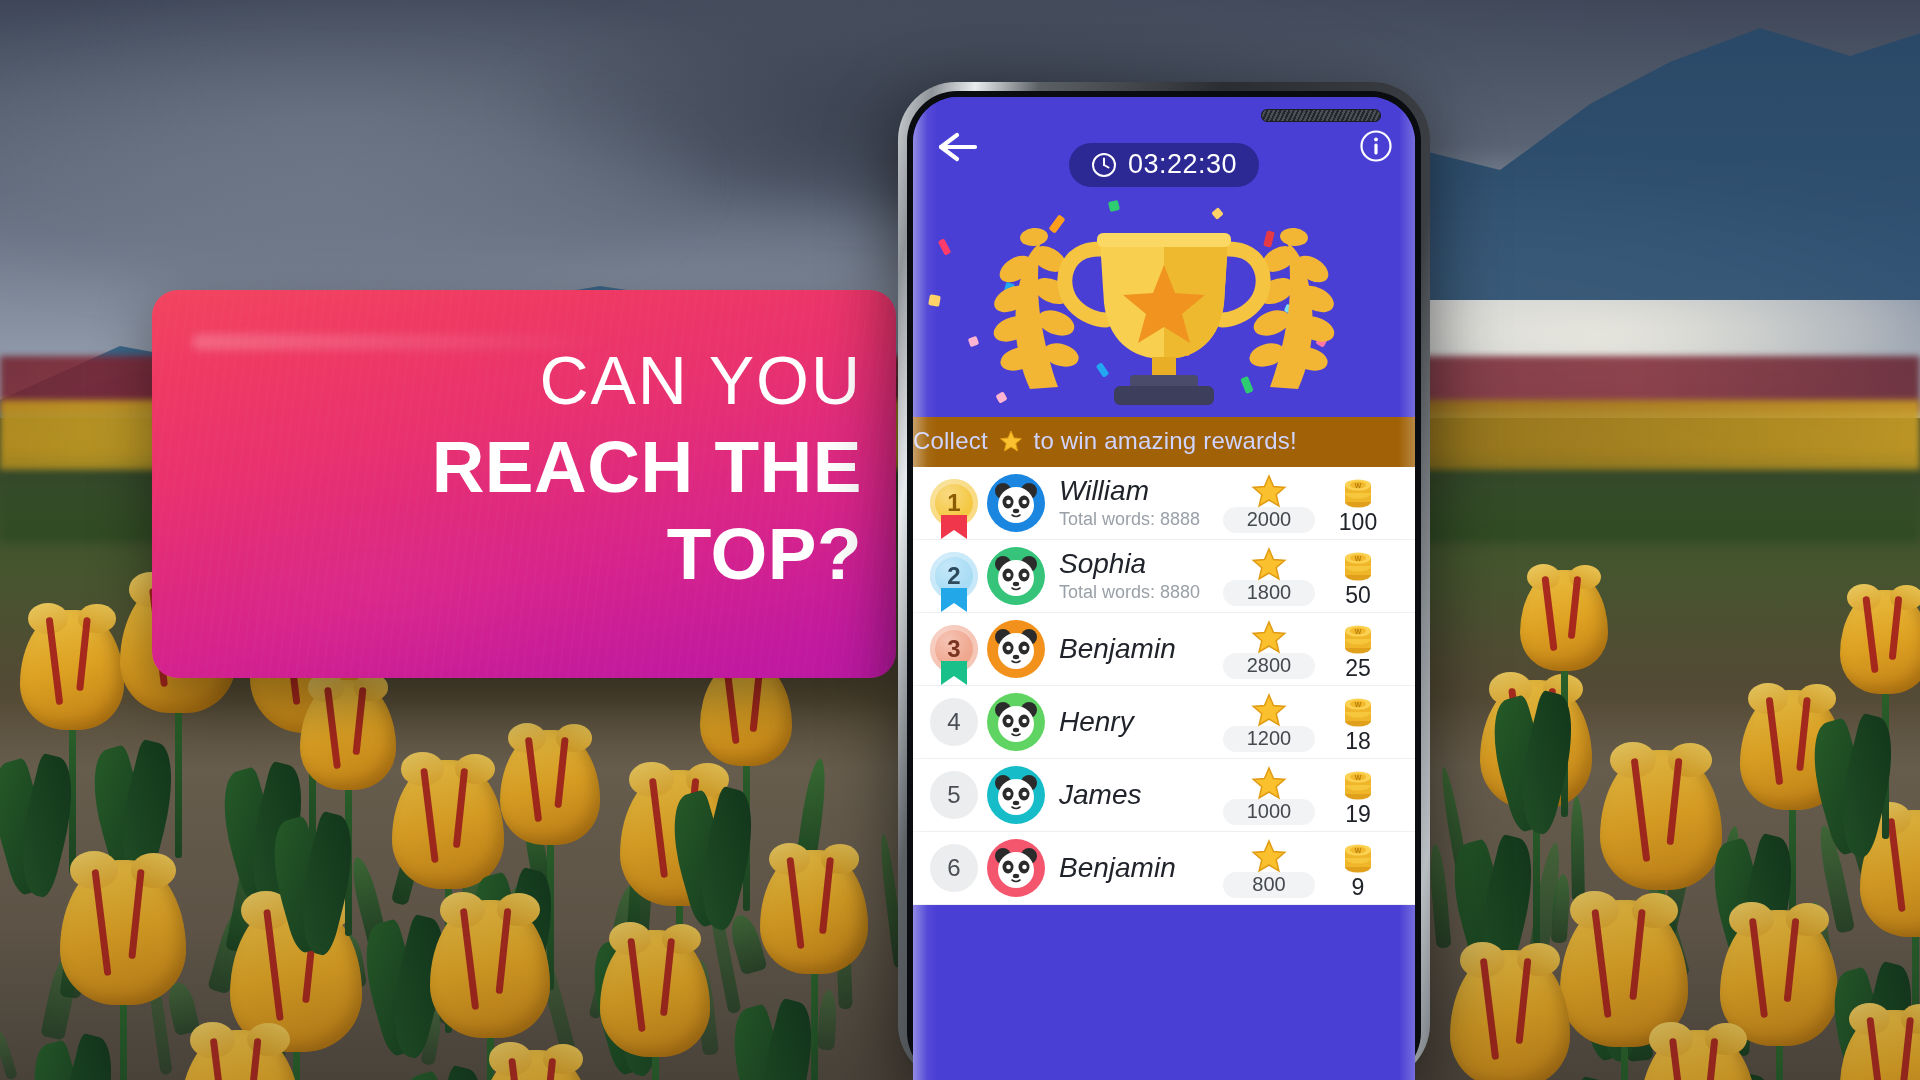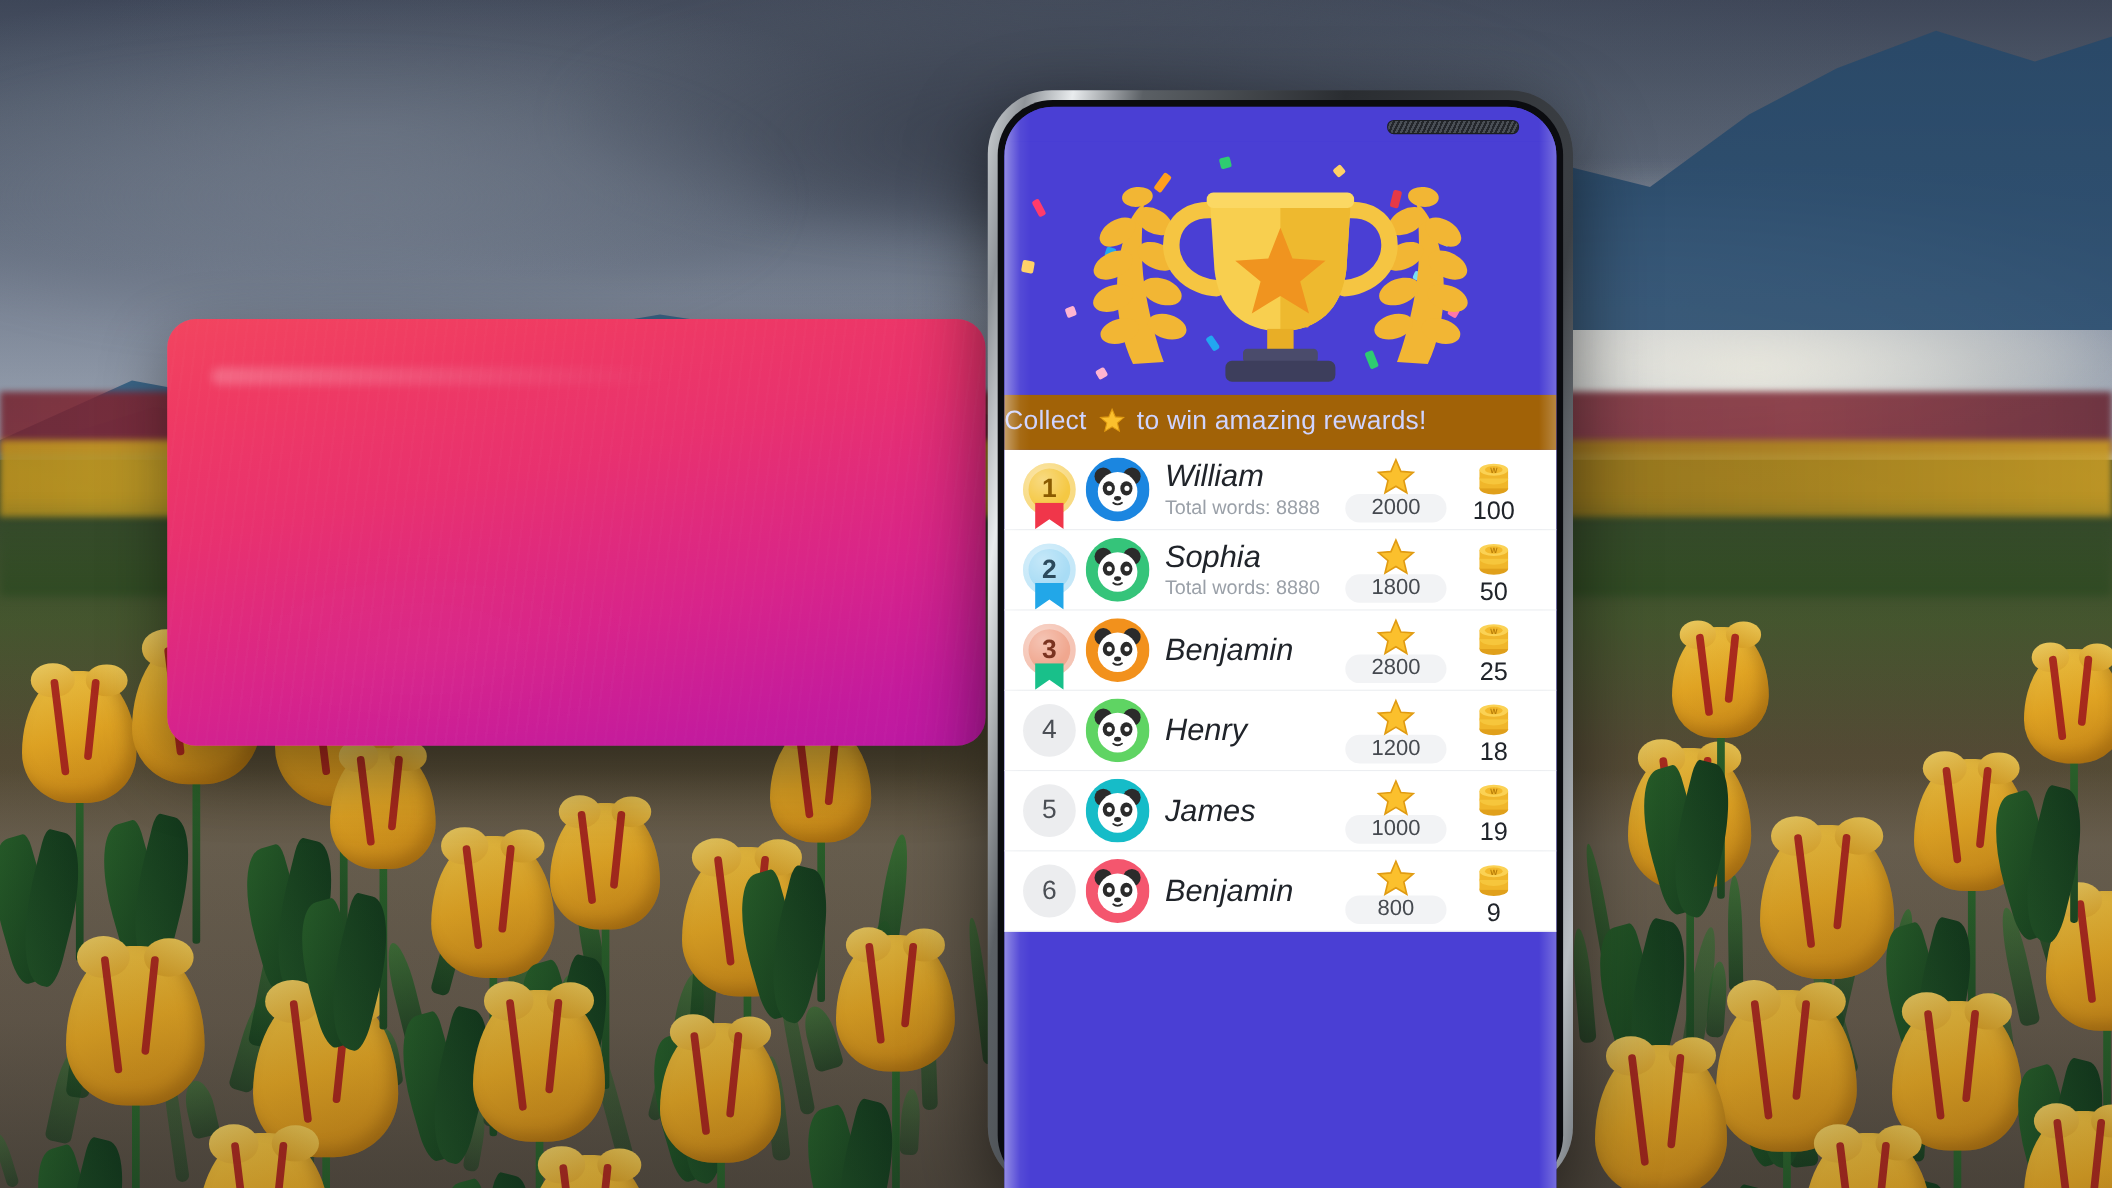--- a/index.html
+++ b/index.html
@@ -536,20 +536,25 @@
             <div class="streak s2"></div>
           </div>
         </div>
       </div>
     <div class="bgveil"></div>
   </div>
 
   <div class="promo">
     <div class="grain"></div>
     <div class="sheen"></div>
+    <div class="promo-text">
+      <div class="promo-l1">CAN YOU</div>
+      <div class="promo-l2">REACH THE</div>
+      <div class="promo-l3">TOP?</div>
+    </div>
   </div>
 
   <div class="phone">
     <div class="phone-inner">
       <div class="screen">
         <div class="grille"></div>
         <div class="edgeL"></div>
         <div class="edgeR"></div>
 
         <div class="app-head">
@@ -558,20 +563,30 @@
               <path d="M22 8 L6 20 L22 32" fill="none" stroke="#fff" stroke-width="4.2" stroke-linecap="round" stroke-linejoin="round"></path>
               <line x1="6" y1="20" x2="40" y2="20" stroke="#fff" stroke-width="4.2" stroke-linecap="round"></line>
             </svg>
           </div>
           <div class="info-btn">
             <svg width="34" height="34" viewBox="0 0 34 34">
               <circle cx="17" cy="17" r="14.5" fill="none" stroke="#fff" stroke-width="2.2"></circle>
               <circle cx="17" cy="10.5" r="1.9" fill="#fff"></circle>
               <rect x="15.4" y="14.5" width="3.2" height="11" rx="1.6" fill="#fff"></rect>
             </svg>
+          </div>
+          <div class="timer">
+            <span>
+              <svg width="26" height="26" viewBox="0 0 26 26" style="display:block">
+                <circle cx="13" cy="13" r="11" fill="none" stroke="#fff" stroke-width="2"></circle>
+                <line x1="13" y1="6.5" x2="13" y2="13" stroke="#fff" stroke-width="2" stroke-linecap="round"></line>
+                <line x1="13" y1="13" x2="17.5" y2="15.5" stroke="#fff" stroke-width="2" stroke-linecap="round"></line>
+              </svg>
+            </span>
+            <span>03:22:30</span>
           </div>
         </div>
 
         <div class="banner">
           <div id="confetti-layer">
               <div class="confetti" style="left: 28px; top: 52px; width: 7px; height: 16px; background: rgb(255, 59, 107); transform: rotate(-28deg);"></div>
               <div class="confetti" style="left: 92px; top: 96px; width: 9px; height: 9px; background: rgb(34, 167, 240); transform: rotate(18deg);"></div>
               <div class="confetti" style="left: 140px; top: 28px; width: 8px; height: 18px; background: rgb(255, 159, 28); transform: rotate(36deg);"></div>
               <div class="confetti" style="left: 196px; top: 14px; width: 10px; height: 10px; background: rgb(46, 204, 113); transform: rotate(-14deg);"></div>
               <div class="confetti" style="left: 244px; top: 60px; width: 7px; height: 17px; background: rgb(255, 119, 169); transform: rotate(22deg);"></div>

